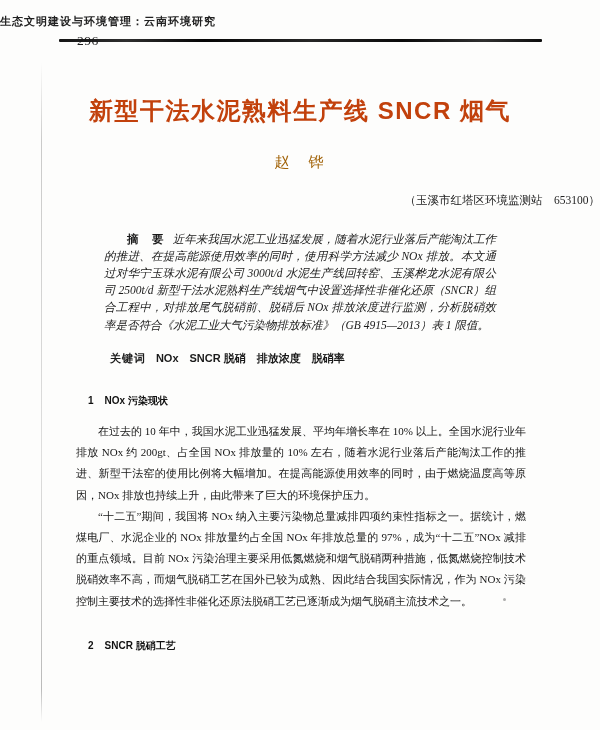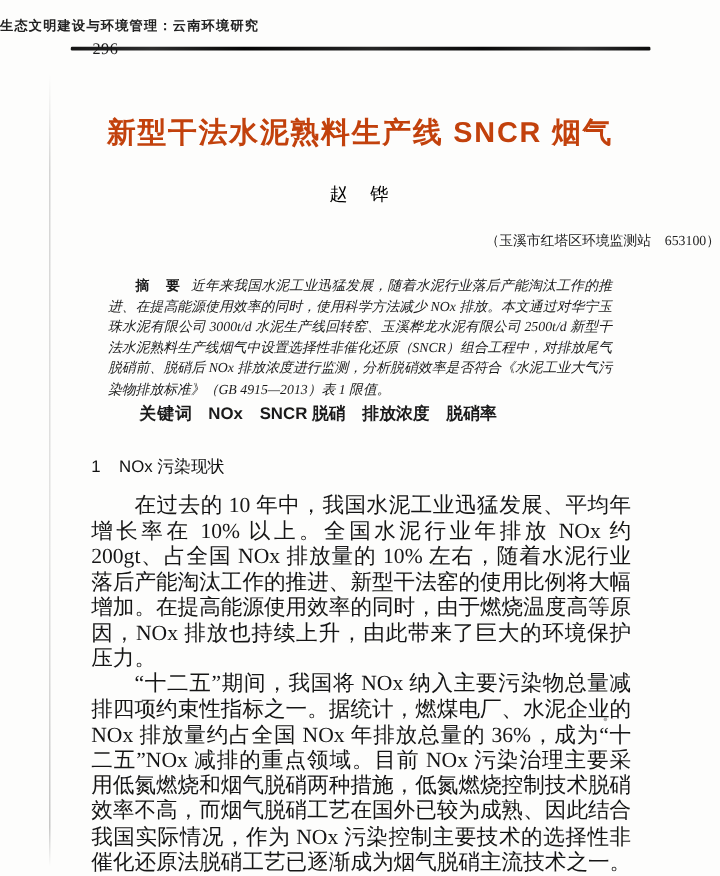--- a/index.html
+++ b/index.html
@@ -68,74 +68,74 @@
     font-size: 24px;
     line-height: 34px;
     letter-spacing: 1.5px;
     color: #c2410c;
   }
   .author {
     margin-top: 25px;
     text-align: center;
     font-size: 15px;
     letter-spacing: 2px;
-    color: #000000;
+    color: #a16207;
   }
   .affiliation {
     margin-top: 21px;
     text-align: right;
     font-size: 11.5px;
     color: #222;
   }
   .abstract-block {
     width: 424px;
     margin: 23px auto 0 auto;
     font-size: 11.5px;
     line-height: 17.2px;
     text-align: justify;
   }
   .abstract {
-    margin: 2px;
+    margin: 16px;
     text-indent: 2em;
     font-style: italic;
   }
   .abstract .label {
     font-style: normal;
     font-weight: bold;
     margin-right: .7em;
     letter-spacing: 1px;
   }
   .keywords {
     margin: 1px 0 0 0;
     text-indent: 2em;
     font-weight: bold;
     font-style: normal;
     font-family: "Liberation Sans", "DejaVu Sans", sans-serif;
-    font-size: 14px;
+    font-size: 11px;
   }
   .keywords .label {
     margin-right: .9em;
     letter-spacing: 1px;
   }
   .main {
     padding: 0 74px 0 76px;
   }
   .sec-heading {
-    margin: 27px 0 0 0;
+    margin: 27px 0 0 12px;
     font-family: "Liberation Sans", "DejaVu Sans", sans-serif;
-    font-size: 14px;
-    font-weight: normal;
+    font-size: 10px;
+    font-weight: bold;
     color: #111;
   }
   .sec-heading .sec-num {
     margin-right: 1.1em;
   }
   .body-p {
     margin: 13px 0 0 0;
-    font-size: 18px;
+    font-size: 11px;
     line-height: 21.2px;
     text-align: justify;
     text-indent: 2em;
     color: #151515;
   }
   .body-p.cont {
     margin-top: 0;
   }
 </style>
 </head>
@@ -159,17 +159,17 @@
 <div class="affiliation">（玉溪市红塔区环境监测站　653100）</div>
 
 <div class="abstract-block">
   <p class="abstract"><span class="label">摘　要</span><span>近年来我国水泥工业迅猛发展，随着水泥行业落后产能淘汰工作的推进、在提高能源使用效率的同时，使用科学方法减少 NOx 排放。本文通过对华宁玉珠水泥有限公司 3000t/d 水泥生产线回转窑、玉溪桦龙水泥有限公司 2500t/d 新型干法水泥熟料生产线烟气中设置选择性非催化还原（SNCR）组合工程中，对排放尾气脱硝前、脱硝后 NOx 排放浓度进行监测，分析脱硝效率是否符合《水泥工业大气污染物排放标准》（GB 4915—2013）表 1 限值。</span></p>
   <p class="keywords"><span class="label">关键词</span><span>NOx　SNCR 脱硝　排放浓度　脱硝率</span></p>
 </div>
 
 <div class="main">
   <h2 class="sec-heading"><span class="sec-num">1</span><span>NOx 污染现状</span></h2>
   <p class="body-p">在过去的 10 年中，我国水泥工业迅猛发展、平均年增长率在 10% 以上。全国水泥行业年排放 NOx 约 200gt、占全国 NOx 排放量的 10% 左右，随着水泥行业落后产能淘汰工作的推进、新型干法窑的使用比例将大幅增加。在提高能源使用效率的同时，由于燃烧温度高等原因，NOx 排放也持续上升，由此带来了巨大的环境保护压力。</p>
-  <p class="body-p cont">“十二五”期间，我国将 NOx 纳入主要污染物总量减排四项约束性指标之一。据统计，燃煤电厂、水泥企业的 NOx 排放量约占全国 NOx 年排放总量的 36%，成为“十二五”NOx 减排的重点领域。目前 NOx 污染治理主要采用低氮燃烧和烟气脱硝两种措施，低氮燃烧控制技术脱硝效率不高，而烟气脱硝工艺在国外已较为成熟、因此结合我国实际情况，作为 NOx 污染控制主要技术的选择性非催化还原法脱硝工艺已逐渐成为烟气脱硝主流技术之一。</p>
+  <p class="body-p cont">“十二五”期间，我国将 NOx 纳入主要污染物总量减排四项约束性指标之一。据统计，燃煤电厂、水泥企业的 NOx 排放量约占全国 NOx 年排放总量的 97%，成为“十二五”NOx 减排的重点领域。目前 NOx 污染治理主要采用低氮燃烧和烟气脱硝两种措施，低氮燃烧控制技术脱硝效率不高，而烟气脱硝工艺在国外已较为成熟、因此结合我国实际情况，作为 NOx 污染控制主要技术的选择性非催化还原法脱硝工艺已逐渐成为烟气脱硝主流技术之一。</p>
 
   <h2 class="sec-heading"><span class="sec-num">2</span><span>SNCR 脱硝工艺</span></h2>
 
 </div>
 
 </body></html>

